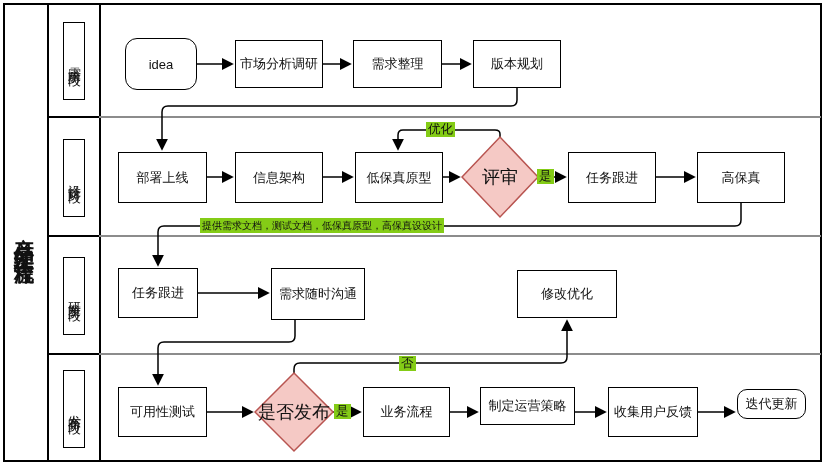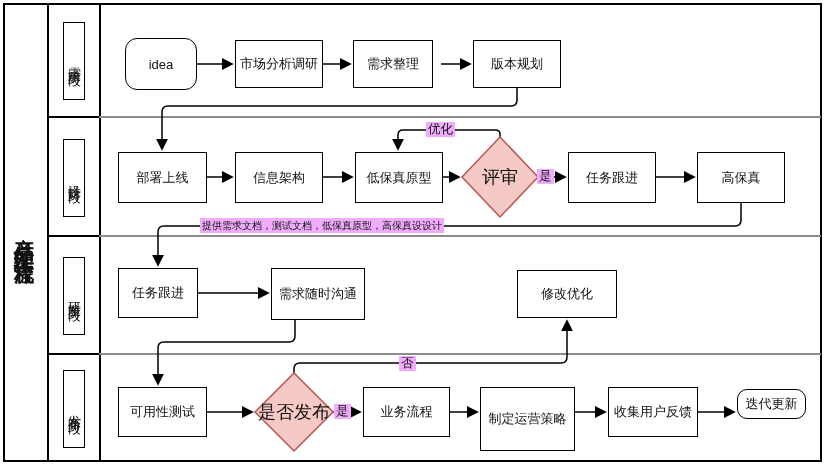--- a/index.html
+++ b/index.html
@@ -14,21 +14,21 @@
          font-weight:bold;font-size:20px;letter-spacing:4px;
          writing-mode:vertical-rl;text-orientation:upright;}
   .lane-label{position:absolute;left:63px;width:22px;height:78px;border:1px solid #000;
          display:flex;align-items:center;justify-content:center;box-sizing:border-box;
          font-size:13px;letter-spacing:2px;writing-mode:vertical-rl;text-orientation:upright;}
   .node{position:absolute;background:#fff;border:1.5px solid #000;box-sizing:border-box;
         display:flex;align-items:center;justify-content:center;font-size:13px;text-align:right;}
   .rounded{border-radius:12px;}
   .dtext{position:absolute;display:flex;align-items:center;justify-content:center;
          font-size:18px;text-align:left;}
-  .elabel{position:absolute;background:#f0abfc;font-size:12.5px;padding:0 2px;line-height:15px;white-space:nowrap;}
+  .elabel{position:absolute;background:#84cc16;font-size:12.5px;padding:0 2px;line-height:15px;white-space:nowrap;}
   svg.edges{position:absolute;left:0;top:0;pointer-events:none;}
 </style>
 </head>
 <body>
 
 <div class="canvas">
 
   <div class="outer"></div>
   <div class="vline" style="left:47px"></div>
   <div class="vline" style="left:99px"></div>
@@ -86,21 +86,21 @@
     <polygon points="462,177 500,137 538,177 500,217" fill="#f5c9c5" stroke="#b85450" stroke-width="1.5"></polygon>
     <polygon points="255,412 294,373 333,412 294,451" fill="#f5c9c5" stroke="#b85450" stroke-width="1.5"></polygon>
   </svg>
 
   <div class="node rounded" style="left:125px;top:38px;width:72px;height:52px">
       <span>idea</span>
     </div>
   <div class="node" style="left:235px;top:40px;width:88px;height:48px">
       <span>市场分析调研</span>
     </div>
-  <div class="node" style="left:353px;top:40px;width:80px;height:48px">
+  <div class="node" style="left:353px;top:40px;width:89px;height:48px">
       <span>需求整理</span>
     </div>
   <div class="node" style="left:473px;top:40px;width:88px;height:48px">
       <span>版本规划</span>
     </div>
 
   <div class="node" style="left:118px;top:152px;width:89px;height:51px">
       <span>部署上线</span>
     </div>
   <div class="node" style="left:235px;top:152px;width:88px;height:51px">
@@ -127,21 +127,21 @@
       <span>修改优化</span>
     </div>
 
   <div class="node" style="left:118px;top:387px;width:89px;height:50px">
       <span>可用性测试</span>
     </div>
   <div class="dtext" style="left:258px;top:403px;width:72px;height:18px">是否发布</div>
   <div class="node" style="left:363px;top:387px;width:87px;height:50px">
       <span>业务流程</span>
     </div>
-  <div class="node" style="left:480px;top:387px;width:95px;height:64px">
+  <div class="node" style="left:480px;top:387px;width:95px;height:38px">
       <span>制定运营策略</span>
     </div>
   <div class="node" style="left:608px;top:387px;width:90px;height:50px">
       <span>收集用户反馈</span>
     </div>
   <div class="node rounded" style="left:737px;top:389px;width:69px;height:30px;border-radius:10px">
       <span>迭代更新</span>
     </div>
 
   <div class="elabel" style="left:426px;top:122px">优化</div>

